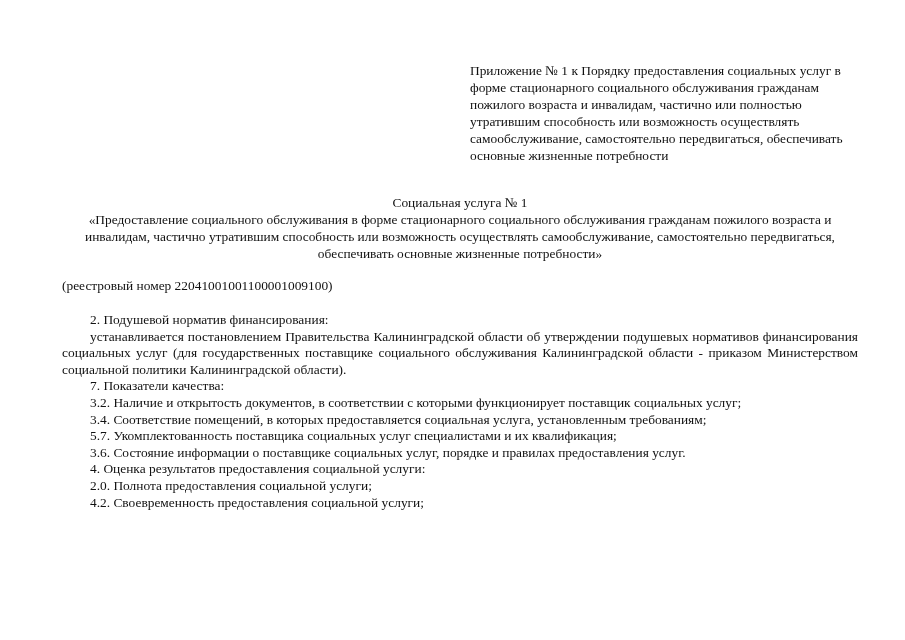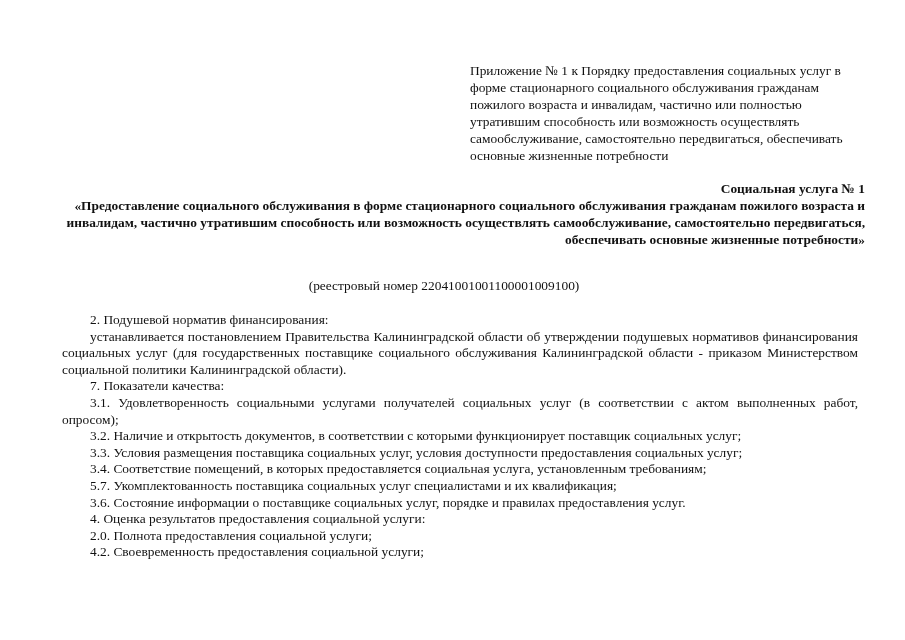--- a/index.html
+++ b/index.html
@@ -26,33 +26,32 @@
     .appendix-note {
       position: absolute;
       top: 62px;
       left: 470px;
       width: 374px;
       text-align: left;
       line-height: 17px;
     }
     .title-block {
       position: absolute;
-      top: 180px;
+      top: 194px;
       left: 55px;
       width: 810px;
-      text-align: right;
-      font-weight: bold;
+      text-align: center;
+      font-weight: normal;
       line-height: 17px;
     }
     .registry {
       position: absolute;
       top: 278px;
-      left: 46px;
+      left: 62px;
       width: 796px;
-      text-align: center;
     }
     .body {
       position: absolute;
       top: 312px;
       left: 62px;
       width: 796px;
       text-align: justify;
     }
     .body p {
       margin: 0;
@@ -70,23 +69,21 @@
     <div>Социальная услуга № 1</div>
     <div>«Предоставление социального обслуживания в форме стационарного социального обслуживания гражданам пожилого возраста и инвалидам, частично утратившим способность или возможность осуществлять самообслуживание, самостоятельно передвигаться, обеспечивать основные жизненные потребности»</div>
   </div>
 
   <div class="registry">(реестровый номер 22041001001100001009100)</div>
 
   <div class="body">
     <p>2. Подушевой норматив финансирования:</p>
     <p>устанавливается постановлением Правительства Калининградской области об утверждении подушевых нормативов финансирования социальных услуг (для государственных поставщике социального обслуживания Калининградской области - приказом Министерством социальной политики Калининградской области).</p>
     <p>7. Показатели качества:</p>
-    <p>3.1. Удовлетворенность социальными услугами получателей социальных услуг (в соответствии с актом выполненных работ, опросом);</p>
     <p>3.2. Наличие и открытость документов, в соответствии с которыми функционирует поставщик социальных услуг;</p>
-    <p>3.3. Условия размещения поставщика социальных услуг, условия доступности предоставления социальных услуг;</p>
     <p>3.4. Соответствие помещений, в которых предоставляется социальная услуга, установленным требованиям;</p>
     <p>5.7. Укомплектованность поставщика социальных услуг специалистами и их квалификация;</p>
     <p>3.6. Состояние информации о поставщике социальных услуг, порядке и правилах предоставления услуг.</p>
     <p>4. Оценка результатов предоставления социальной услуги:</p>
     <p>2.0. Полнота предоставления социальной услуги;</p>
     <p>4.2. Своевременность предоставления социальной услуги;</p>
   </div>
 
 </div>
 

